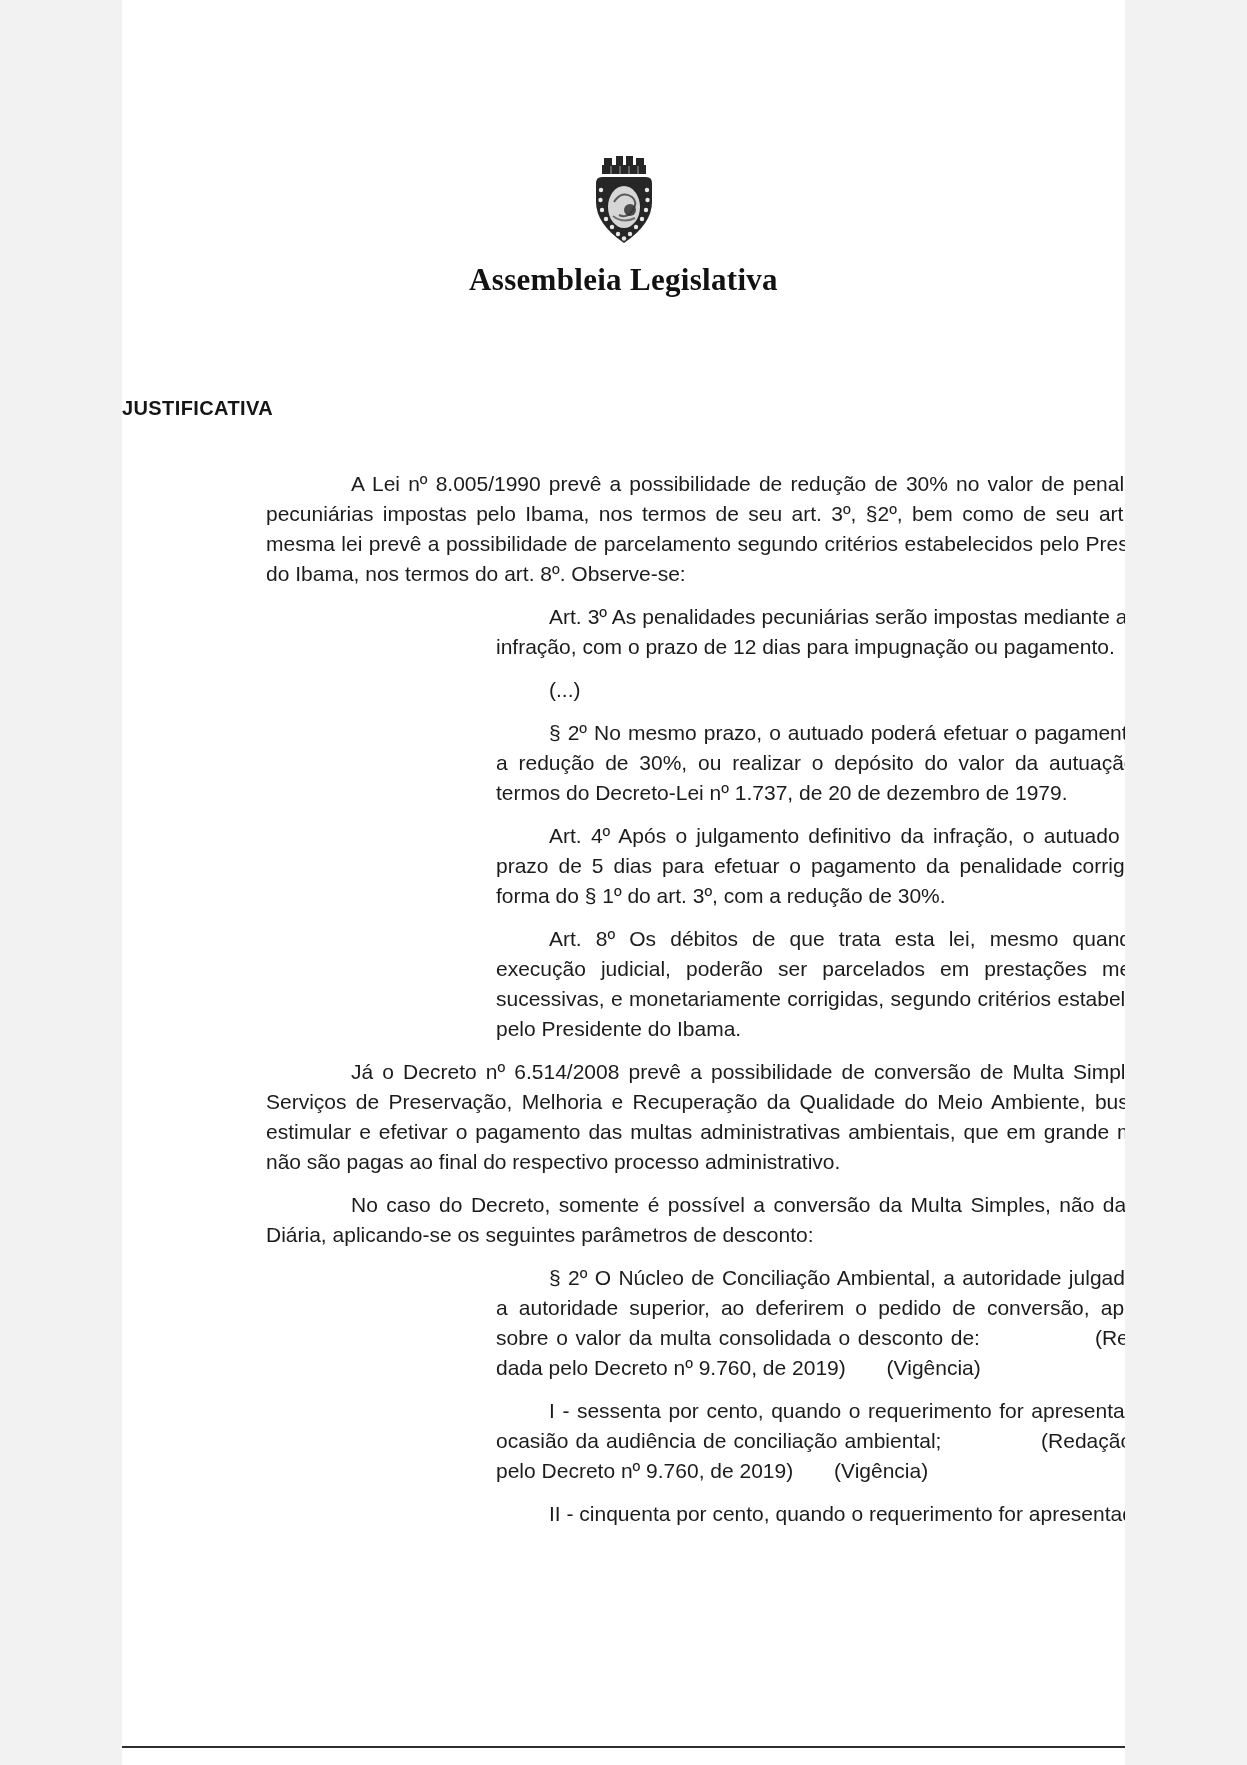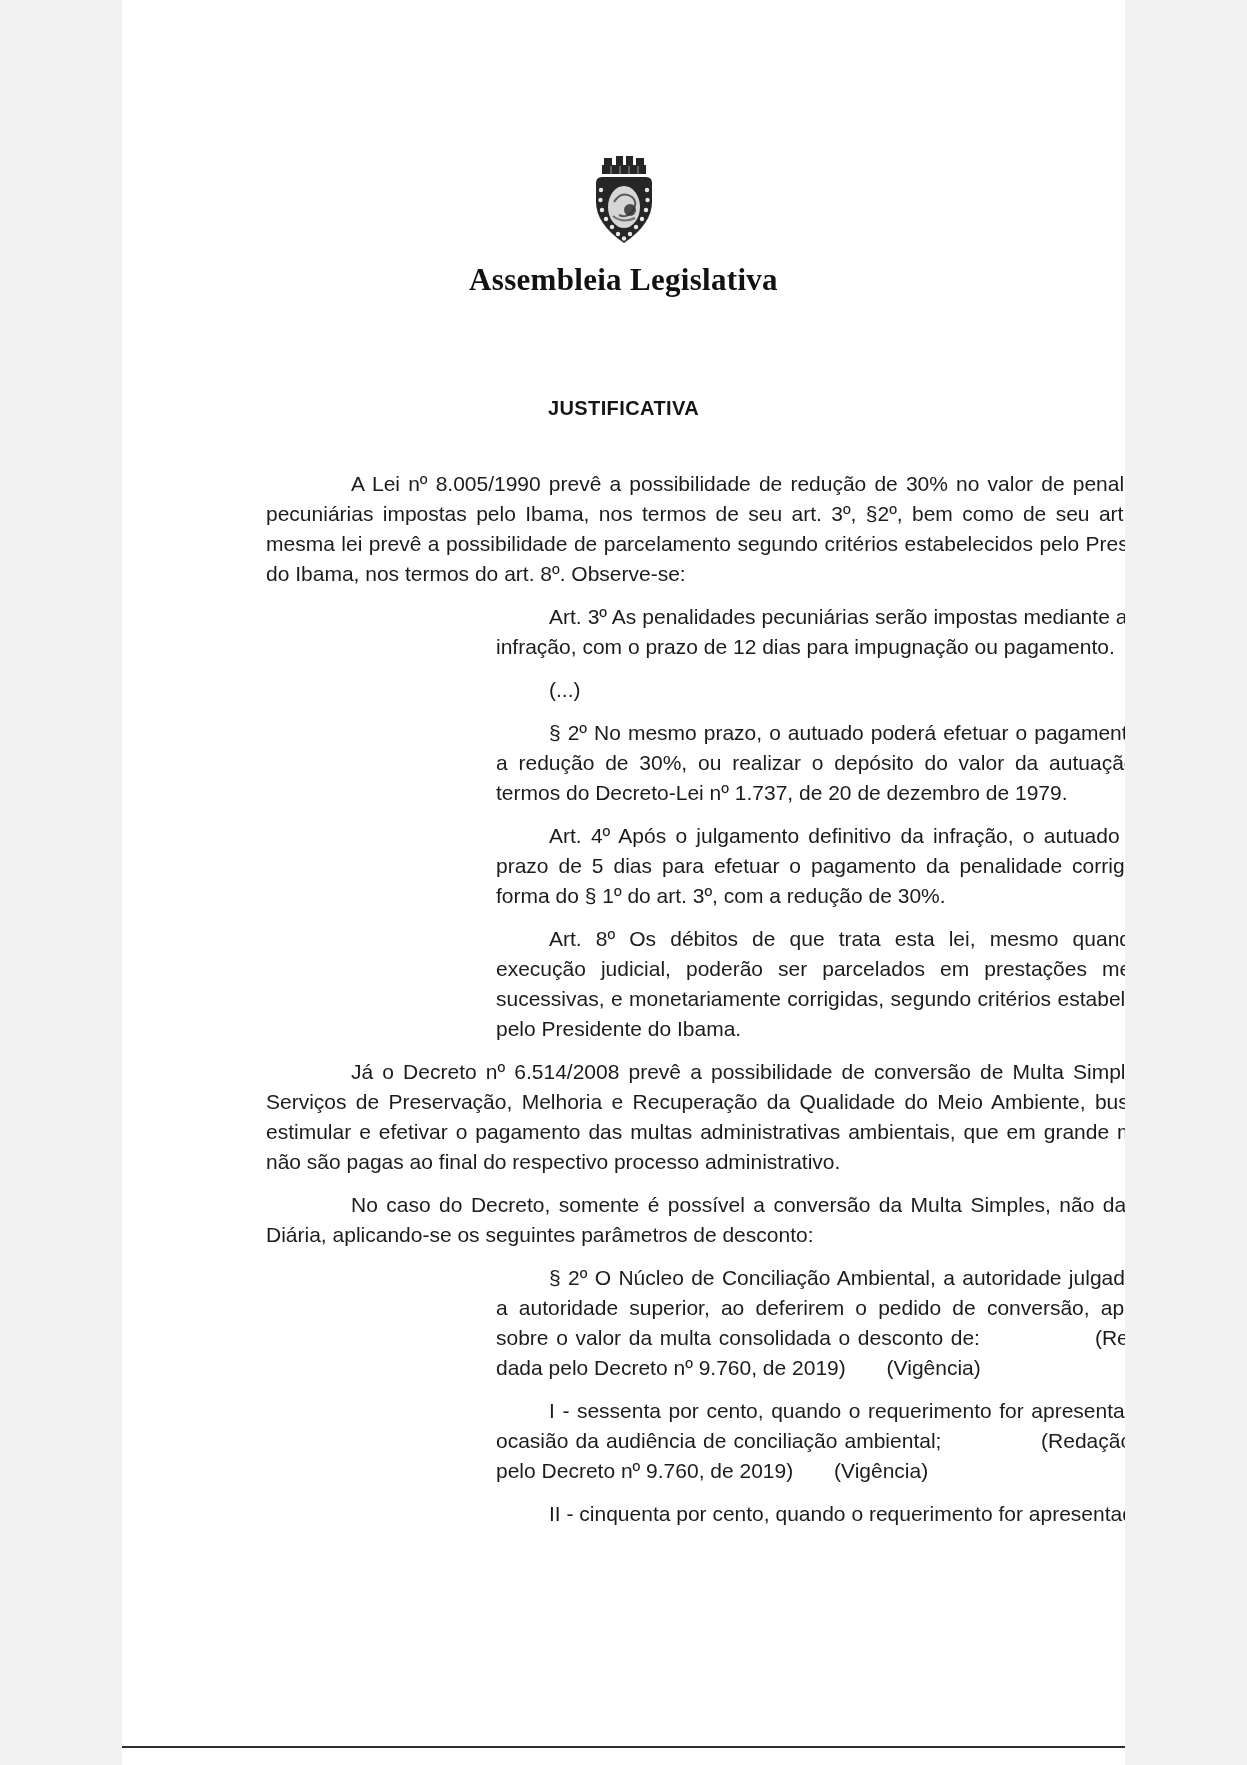--- a/index.html
+++ b/index.html
@@ -33,21 +33,20 @@
     font-size: 31px;
     line-height: 33px;
     color: #121212;
     letter-spacing: 0.3px;
   }
   .doc-title {
     position: absolute;
     top: 397px;
     left: 0;
     width: 100%;
-    text-align: center;
     font-weight: bold;
     font-size: 20px;
     letter-spacing: 0.4px;
     color: #151515;
   }
   .content {
     position: absolute;
     top: 469px;
     left: 144px;
     width: 920px;

